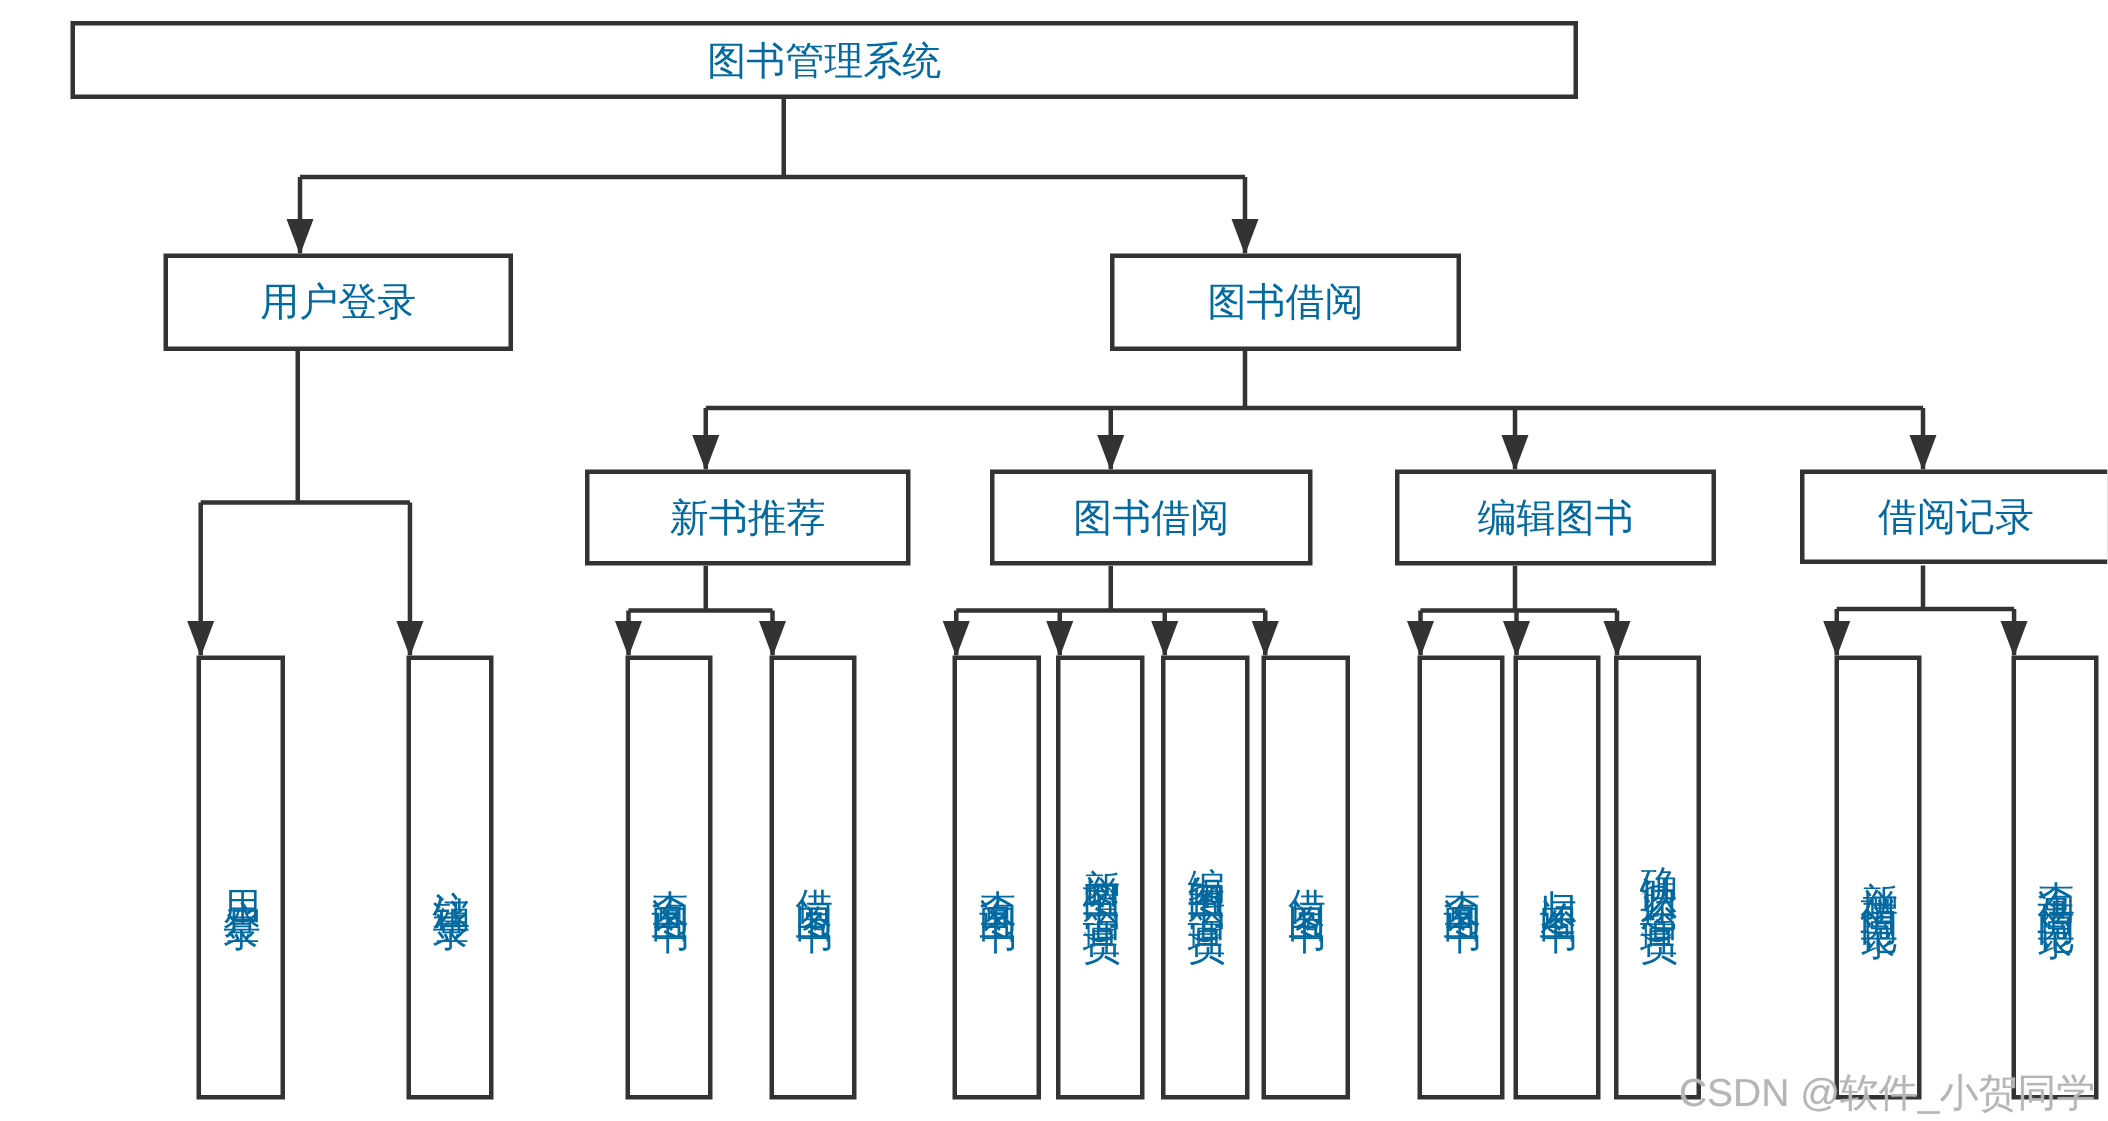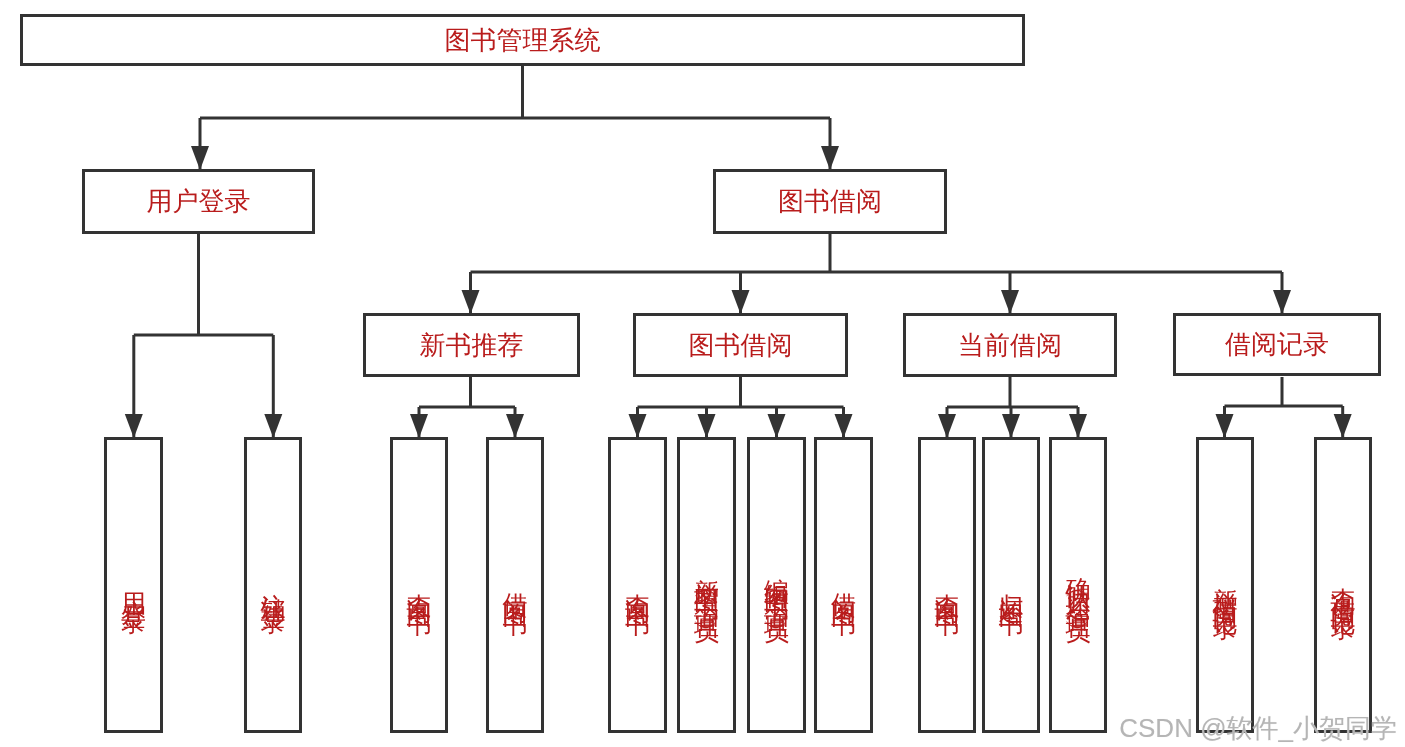--- a/index.html
+++ b/index.html
@@ -18,23 +18,24 @@
     pointer-events: none;
   }
   .node {
     position: absolute;
     box-sizing: border-box;
     background: #ffffff;
     border: 3px solid #333333;
     display: flex;
     align-items: center;
     justify-content: center;
-    color: #b91c1c;
+    color: #0369a1;
     font-size: 26px;
     z-index: 2;
+    margin-left: 27px;
   }
   .node .label { display: inline-block; white-space: nowrap; }
   .leaf .label {
     writing-mode: vertical-rl;
     text-orientation: mixed;
     letter-spacing: 6px;
     line-height: 1.15;
     font-size: 25px;
   }
   .watermark {
@@ -103,21 +104,21 @@
     <span class="label">图书借阅</span>
   </div>
 
   <div class="node" style="left:363px;top:313px;width:217px;height:64px">
     <span class="label">新书推荐</span>
   </div>
   <div class="node" style="left:633px;top:313px;width:215px;height:64px">
     <span class="label">图书借阅</span>
   </div>
   <div class="node" style="left:903px;top:313px;width:214px;height:64px">
-    <span class="label">当前借阅</span>
+    <span class="label">编辑图书</span>
   </div>
   <div class="node" style="left:1173px;top:313px;width:208px;height:63px">
     <span class="label">借阅记录</span>
   </div>
 
   <div class="node leaf" style="left:104px;top:437px;width:59px;height:296px">
     <span class="label">用户登录</span>
   </div>
   <div class="node leaf" style="left:244px;top:437px;width:58px;height:296px">
     <span class="label">注销登录</span>

